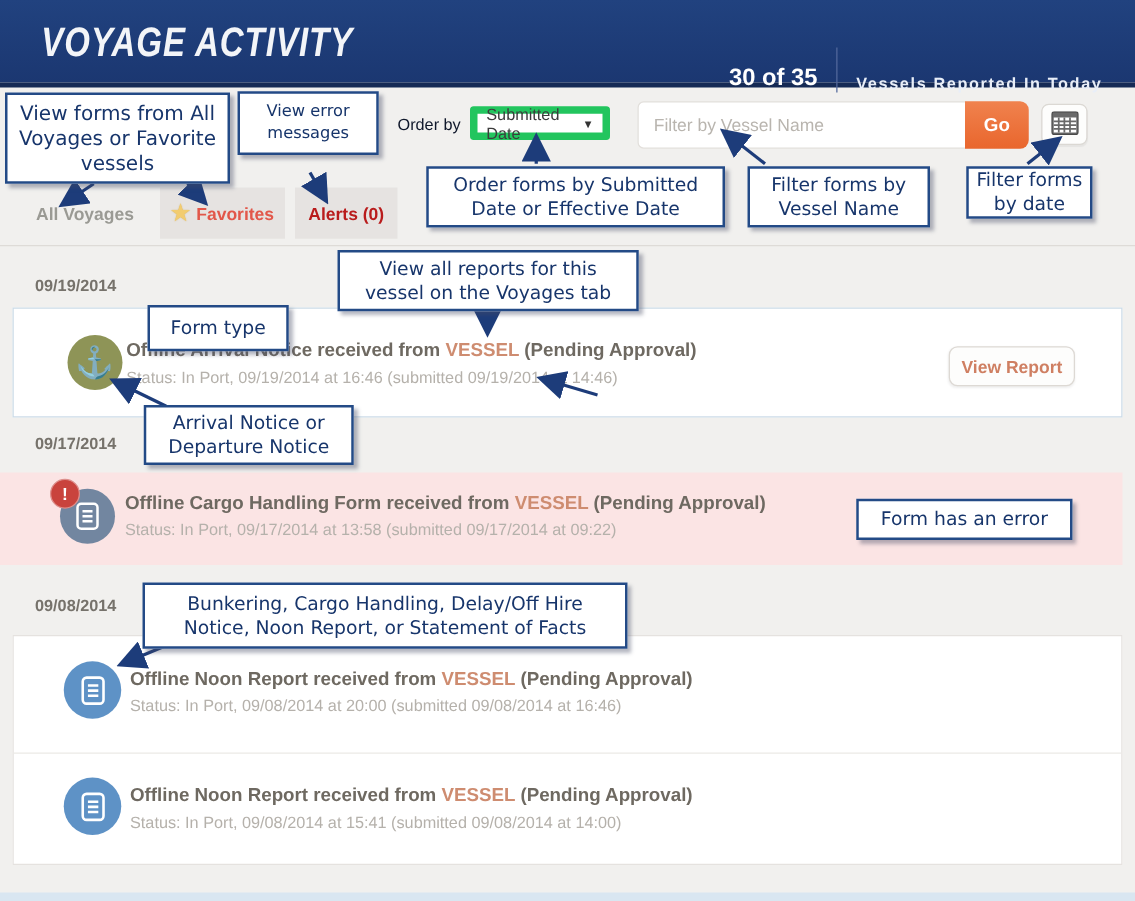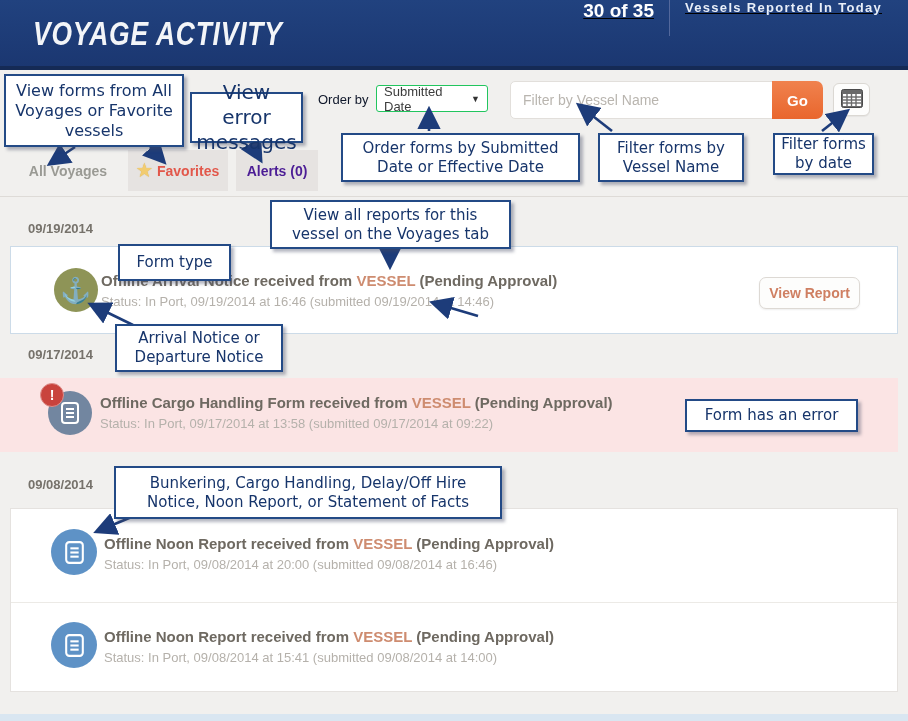--- a/index.html
+++ b/index.html
@@ -6,49 +6,49 @@
   body { font-family:"Liberation Sans", sans-serif; background:#f1f0ee; }
   #page { position:relative; width:908px; height:721px; background:#f1f0ee; overflow:hidden; }
 
   
   .app-header { position:absolute; left:0; top:0; width:908px; height:70px;
     background:linear-gradient(#21427f,#1b3771); border-bottom:4px solid #152a55; }
   .app-title { position:absolute; left:33px; top:15px; color:#f3f5f8; font-size:33px;
     font-weight:bold; font-style:italic; letter-spacing:1px; transform:scaleX(.8);
     transform-origin:left center; white-space:nowrap; }
   .hdr-right { position:absolute; right:26px; top:0; height:74px; display:flex;
-    align-items:flex-start; gap:15px;text-decoration:underline; }
+    align-items:flex-end; gap:15px; }
   .hdr-count { color:#ffffff; font-size:19px; font-weight:bold; }
   .hdr-divider { width:1px; height:36px; background:#53689c; }
   .hdr-sub { color:#e8eef8; font-size:13px; font-weight:bold; letter-spacing:1.3px; }
 
   
   .orderby-label { position:absolute; left:318px; top:92px; font-size:13px; color:#0f172a; }
   .orderby-select { position:absolute; left:376px; top:85px; width:112px; height:27px;
-    background:#fff; border:1px solid #22c55e; border-radius:3px; display:flex;
+    background:#fff; border:6px solid #22c55e; border-radius:3px; display:flex;
     align-items:center; justify-content:center; padding:0 7px; cursor:pointer;gap:12px; }
   .orderby-select .val { font-size:13px; color:#3c3c3c; }
   .orderby-select .caret { font-size:9px; color:#333; }
   .filter-input { position:absolute; left:510px; top:81px; width:263px; height:38px;
     background:#fff; border:1px solid #e2dfdb; border-radius:5px 0 0 5px; padding:0 12px;
     font-size:14px; color:#555; font-family:"Liberation Sans",sans-serif; outline:none; }
   .filter-input::placeholder { color:#b9b5af; }
   .go-btn { position:absolute; left:772px; top:81px; width:51px; height:38px;
     background:linear-gradient(#f0824e,#e9662d); border:none; border-radius:0 7px 7px 0;
     color:#fff; font-size:15px; font-weight:bold; cursor:pointer; }
   .cal-btn { position:absolute; left:833px; top:83px; width:37px; height:33px; background:#fdfdfc;
     border:1px solid #dbd8d3; border-radius:6px; display:flex; align-items:center;
     justify-content:center; cursor:pointer; box-shadow:0 1px 1px rgba(0,0,0,.05); }
 
   
   .tab { position:absolute; top:150px; height:41px; display:flex; align-items:center;
     justify-content:center; font-size:14px; font-weight:bold; cursor:pointer; gap:5px; }
   .tab-all { left:15px; width:106px; color:#9a9a94; }
   .tab-fav { left:128px; width:100px; background:#e6e3e1; color:#e2574a; }
-  .tab-alerts { left:236px; width:82px; background:#e6e3e1; color:#4c1d95; }
+  .tab-alerts { left:236px; width:82px; background:#e6e3e1; color:#b91c1c; }
   .tab-star { color:#f2cc70; font-size:17px; text-shadow:0 0 1px #cfa94e; }
   .list-top-line { position:absolute; left:0; top:196px; width:908px; height:1px; background:#deDBd7; background:#dedbd7; }
 
   
   .date-label { position:absolute; left:28px; font-size:13px; font-weight:bold; color:#76726b; }
 
   
   .card { position:absolute; background:#fff; }
   .card1 { left:10px; top:246px; width:888px; height:88px; border:1px solid #ccdbe8; }
   .pink-row { position:absolute; left:0; top:378px; width:898px; height:74px; background:#fbe4e4; }
@@ -220,21 +220,21 @@
     <line x1="612" y1="131" x2="580" y2="106" marker-end="url(#ah)"></line>
     <line x1="822" y1="131" x2="846" y2="112" marker-end="url(#ah)"></line>
     <line x1="172" y1="251" x2="172" y2="265" marker-end="url(#ah)"></line>
     <line x1="390" y1="250" x2="390" y2="265" marker-end="url(#ah)"></line>
     <line x1="133" y1="325" x2="92" y2="305" marker-end="url(#ah)"></line>
     <line x1="478" y1="316" x2="434" y2="303" marker-end="url(#ah)"></line>
     <line x1="134" y1="516" x2="98" y2="531" marker-end="url(#ah)"></line>
   </svg>
 
   <div class="callout" style="left:4px;   top:74px;  width:180px; height:73px; font-size:16px;">View forms from All Voyages or Favorite vessels</div>
-  <div class="callout" style="left:190px; top:92px;  width:113px; height:51px; font-size:20px;">View error messages</div>
+  <div class="callout" style="left:190px; top:73px;  width:113px; height:51px; font-size:13px;">View error messages</div>
   <div class="callout" style="left:341px; top:133px; width:239px; height:49px;">Order forms by Submitted Date or Effective Date</div>
   <div class="callout" style="left:598px; top:133px; width:146px; height:49px;">Filter forms by Vessel Name</div>
   <div class="callout" style="left:773px; top:133px; width:101px; height:42px;">Filter forms by date</div>
   <div class="callout" style="left:118px; top:213px; width:113px; height:37px;margin-top:31px;">Form type</div>
   <div class="callout" style="left:270px; top:200px; width:241px; height:49px;">View all reports for this vessel on the Voyages tab</div>
   <div class="callout" style="left:115px; top:324px; width:168px; height:48px;">Arrival Notice or Departure Notice</div>
   <div class="callout" style="left:685px; top:399px; width:173px; height:33px;">Form has an error</div>
   <div class="callout" style="left:114px; top:466px; width:388px; height:53px;">Bunkering, Cargo Handling, Delay/Off Hire Notice, Noon Report, or Statement of Facts</div>
 
 </div>

